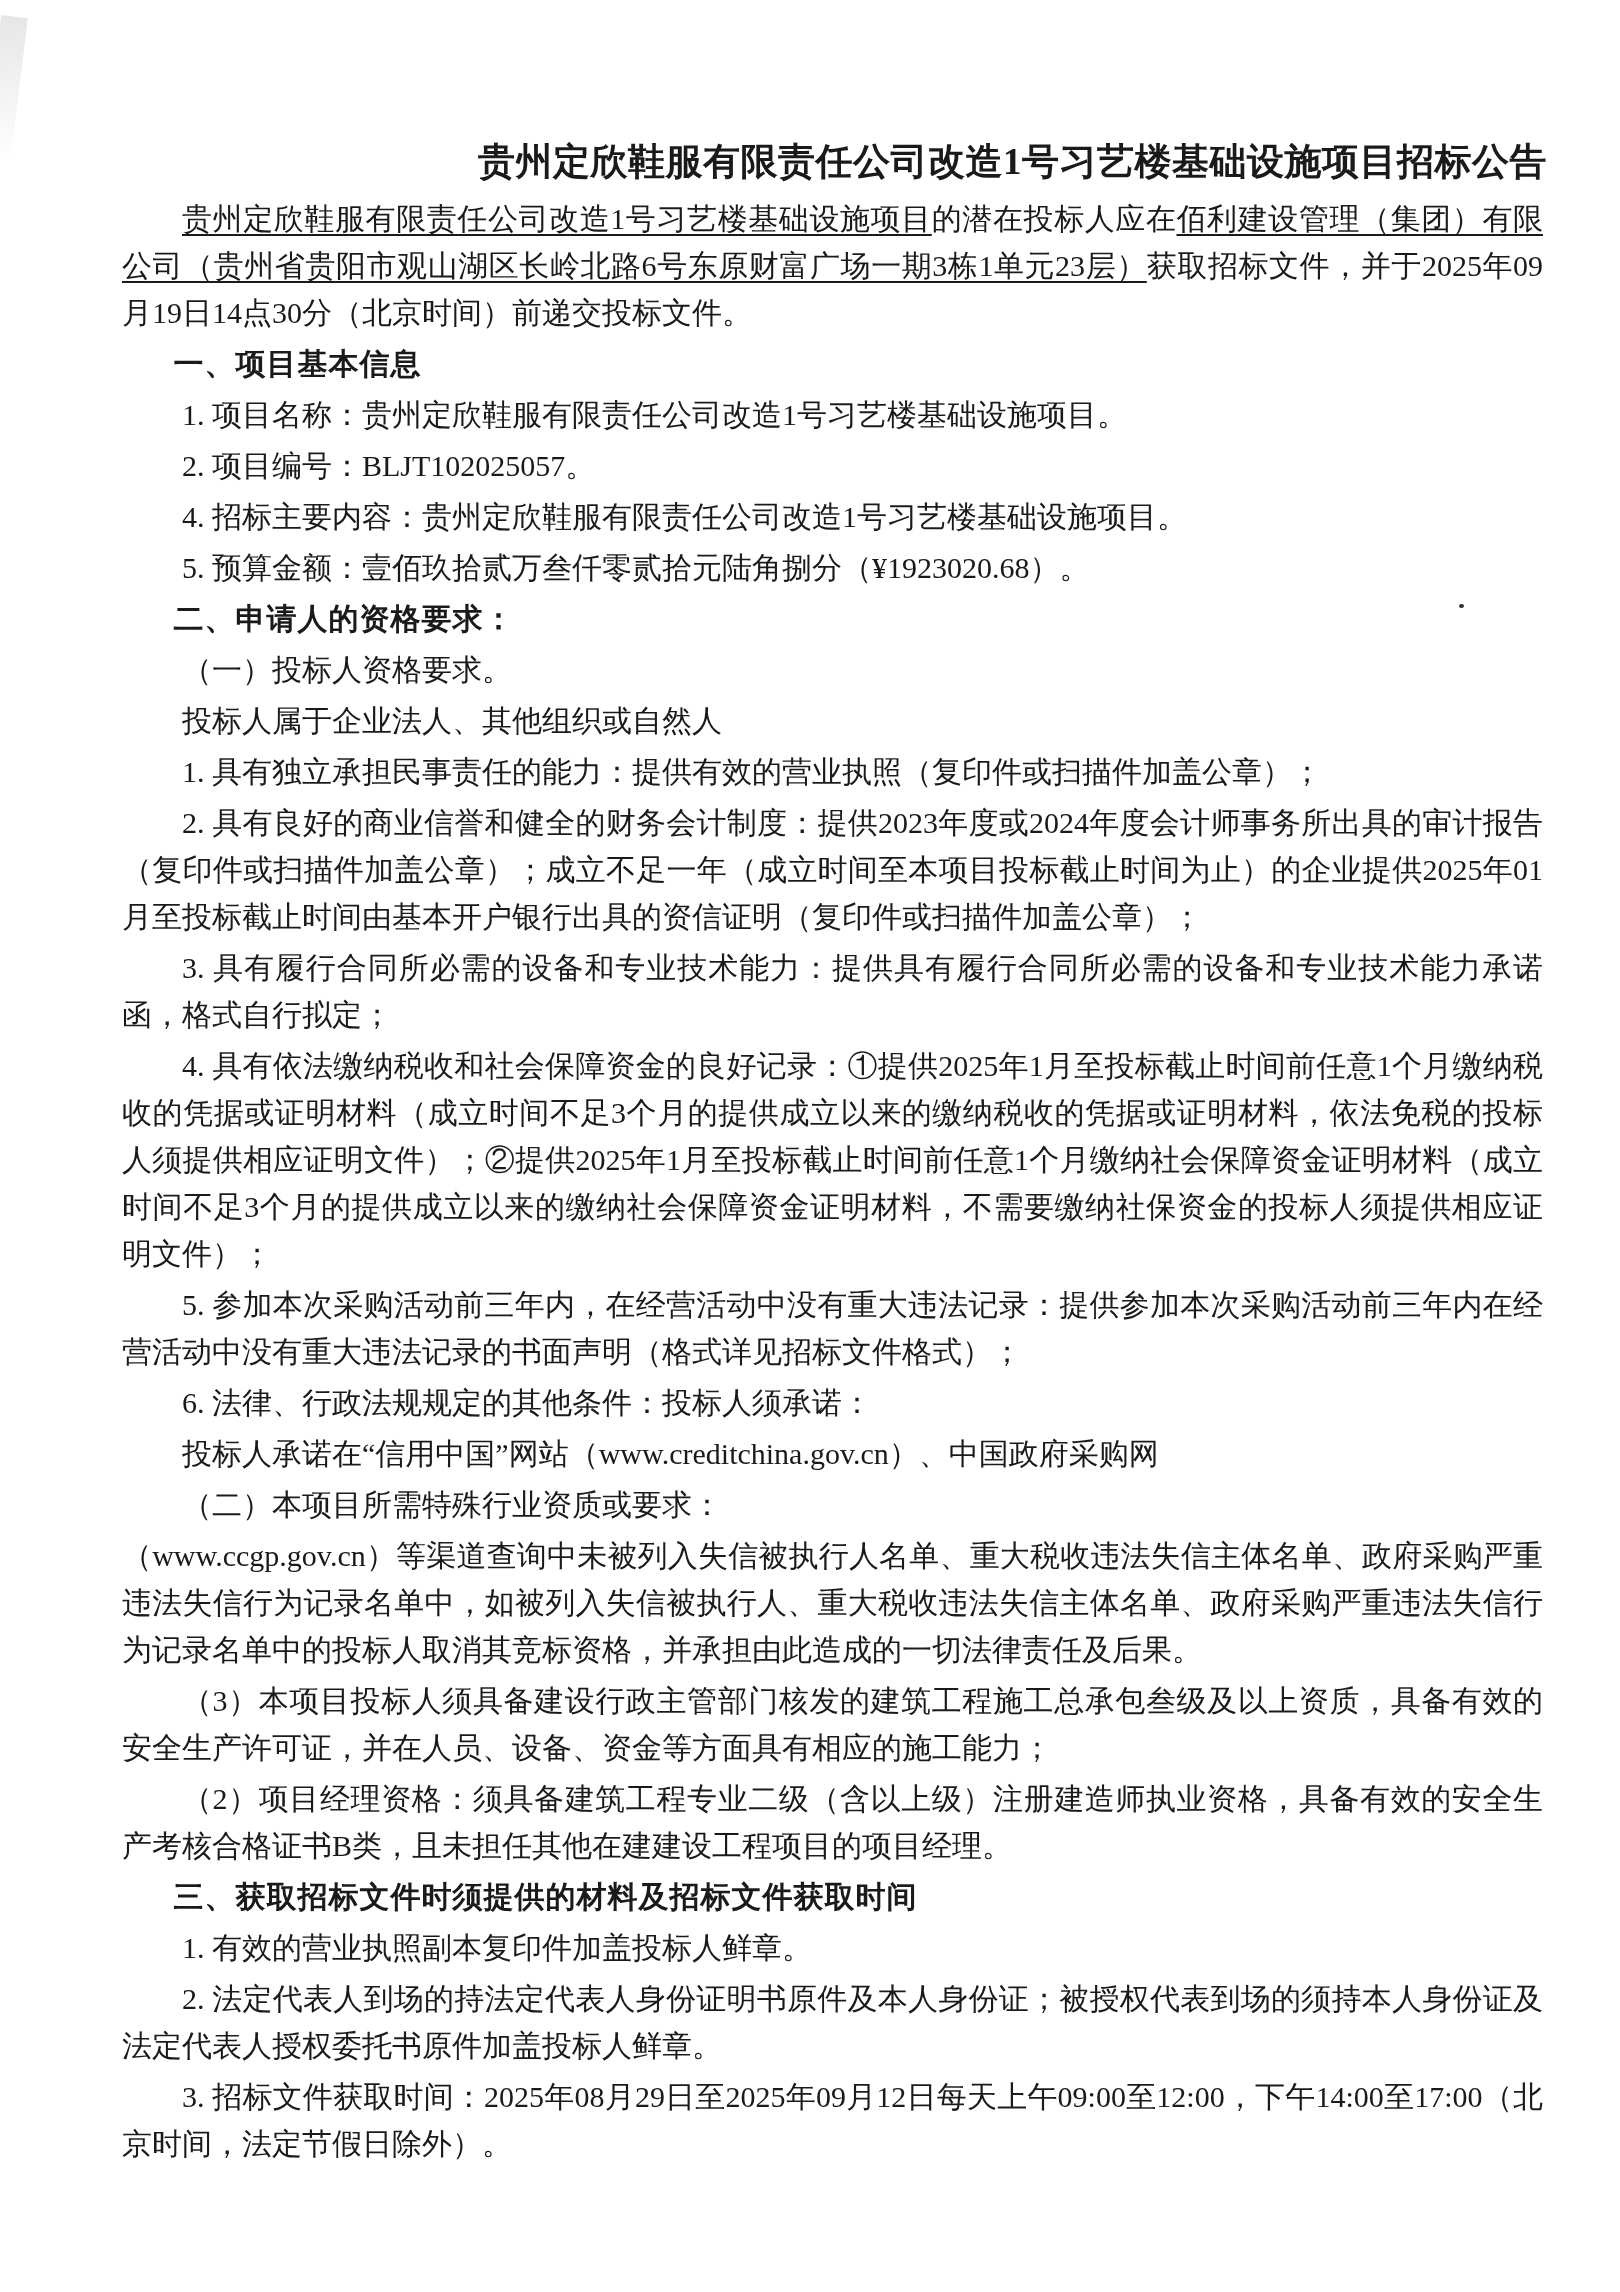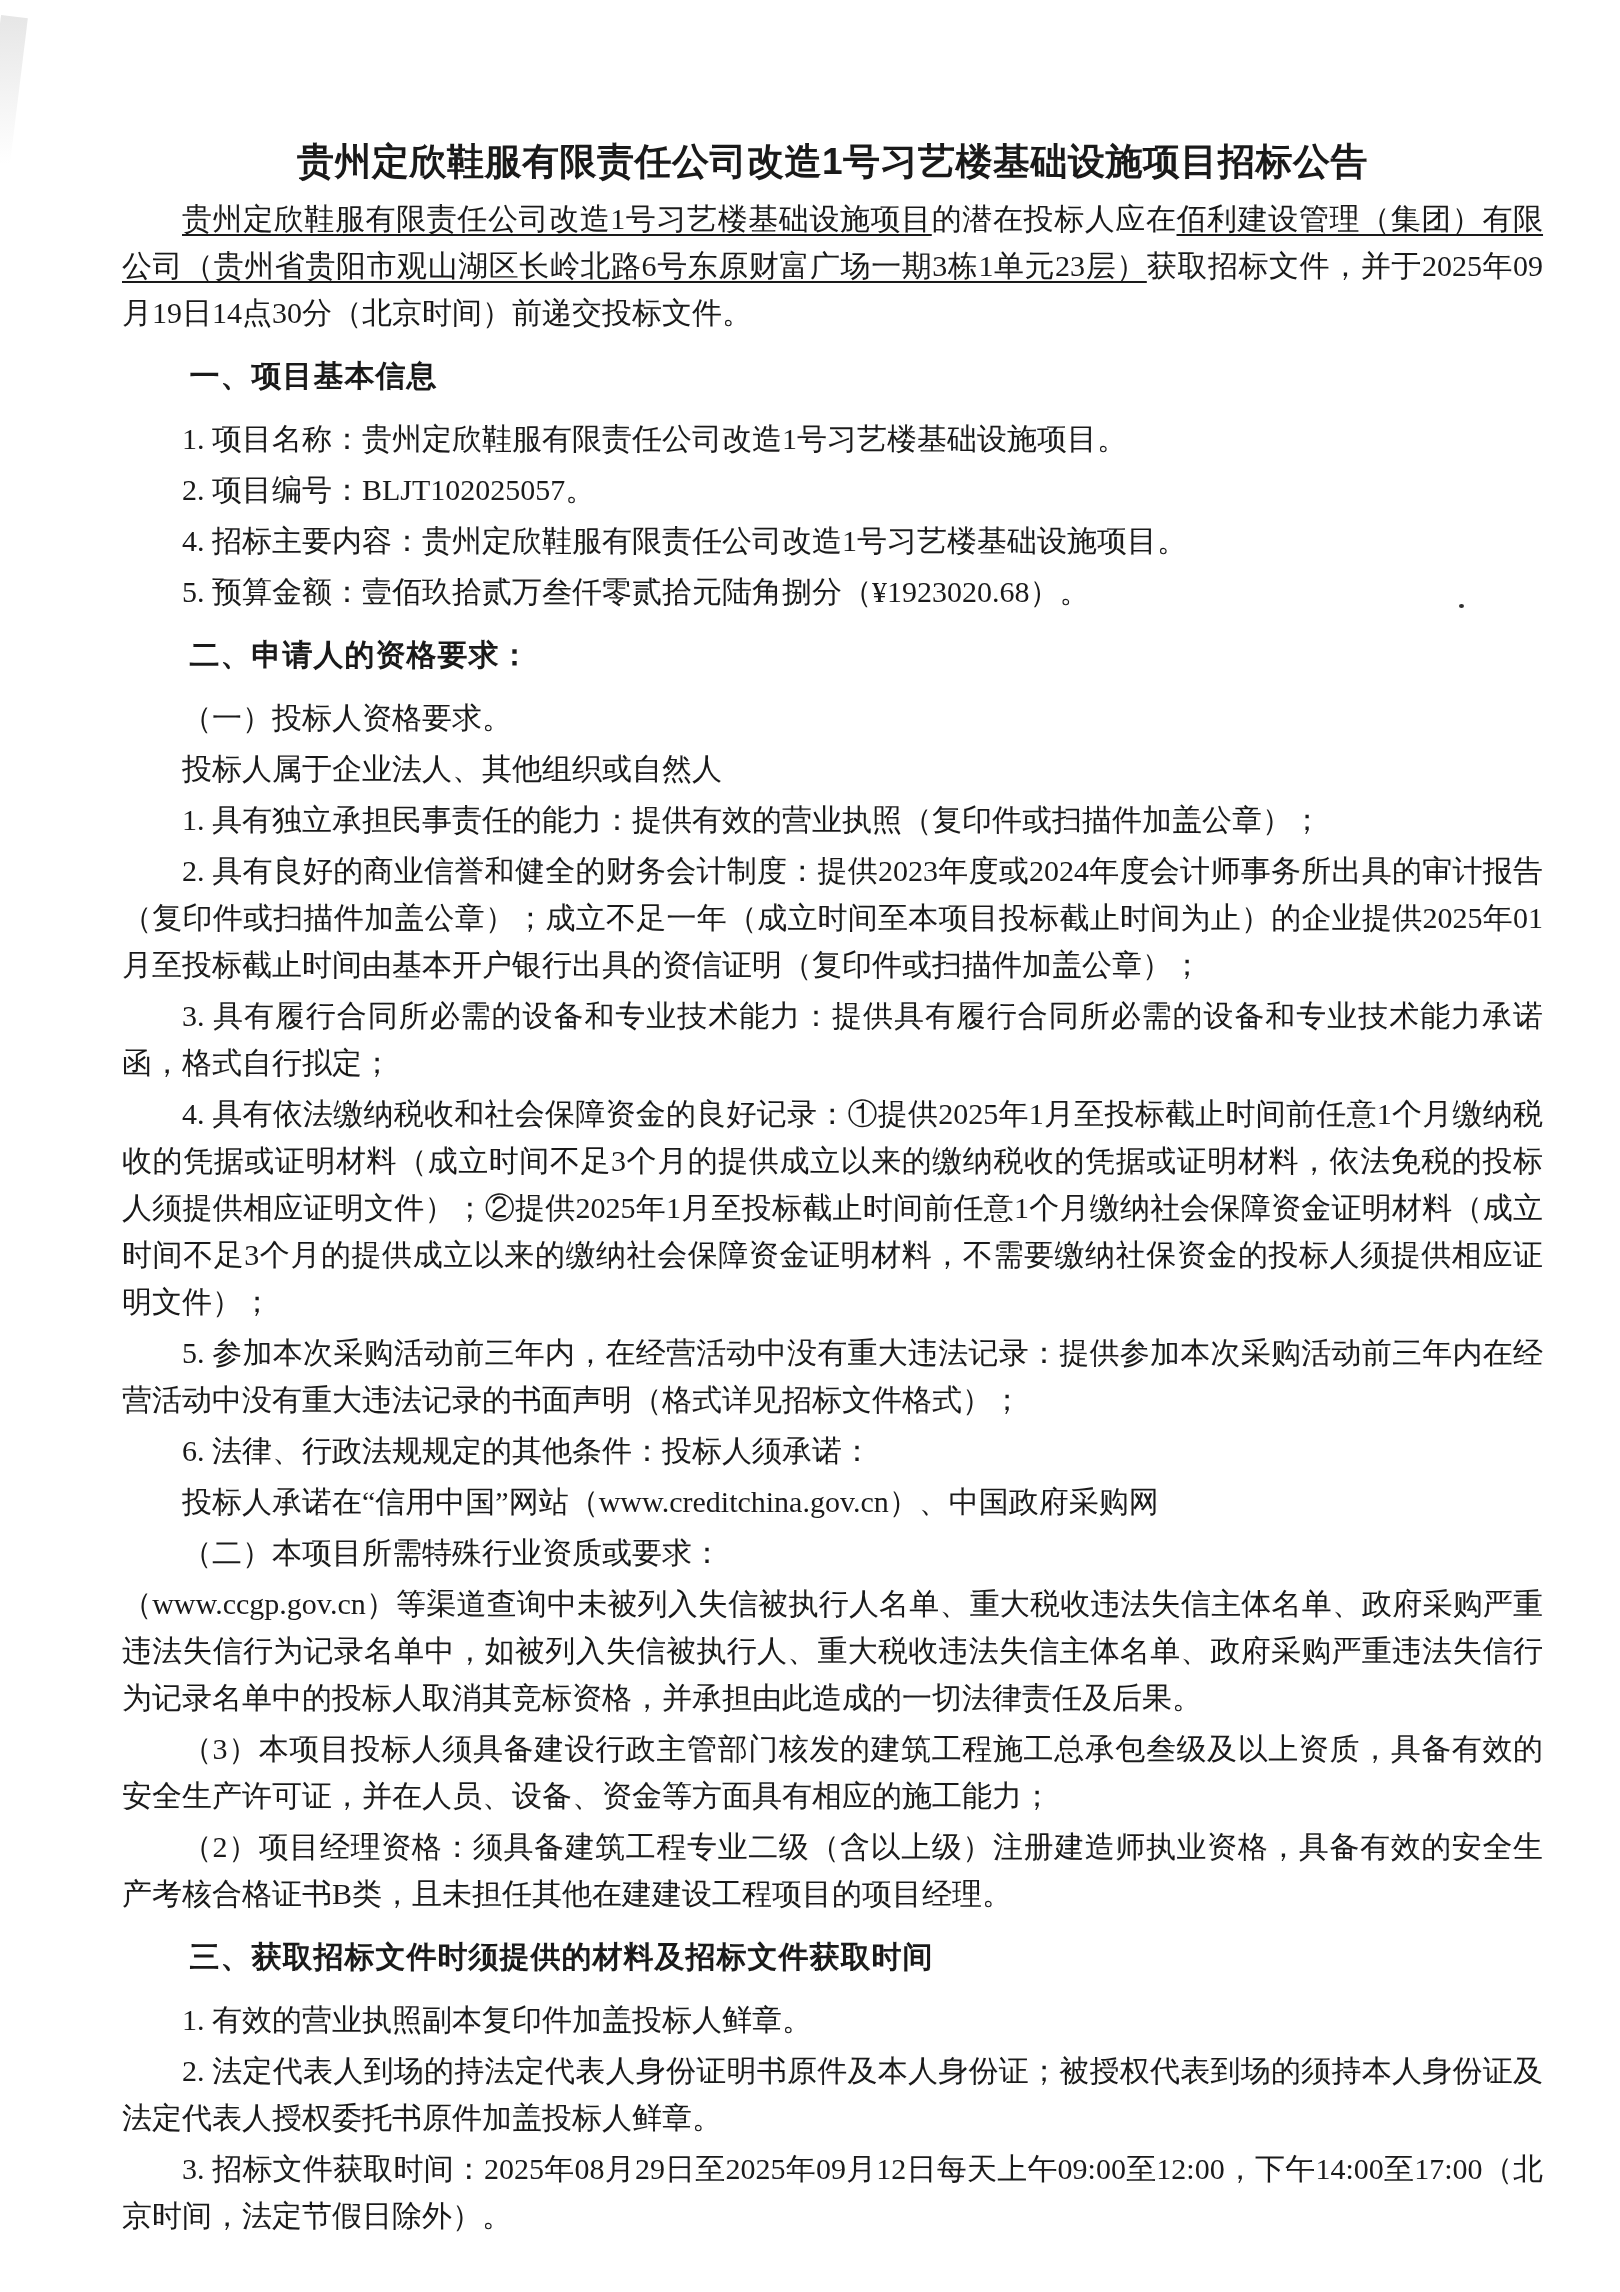--- a/index.html
+++ b/index.html
@@ -14,35 +14,35 @@
   }
   .content{
     position:absolute;
     left:118px;right:73px;top:135px;
   }
   .doc-title{
     margin:0 0 6.9px 0;
     font-size:37px;
     line-height:53px;
     font-weight:bold;
-    text-align:center;
+    text-align:right;
     letter-spacing:0.5px;
-    font-family:Liberation Sans, sans-serif;
+    font-family:Liberation Serif, serif;
   }
   p.body{
     margin:4px;
     font-size:30px;
     line-height:47px;
     text-align:justify;
     text-indent:2em;
     word-break:break-all;
   }
   p.noindent{text-indent:0;}
   .sec-heading{
-    margin:16px;
+    margin:0;
     font-size:30px;
     line-height:47px;
     font-weight:bold;
     text-indent:1.85em;
     font-family:Liberation Sans, sans-serif;
     letter-spacing:1px;
   }
   .u{
     text-decoration:underline;
     text-decoration-thickness:2px;

